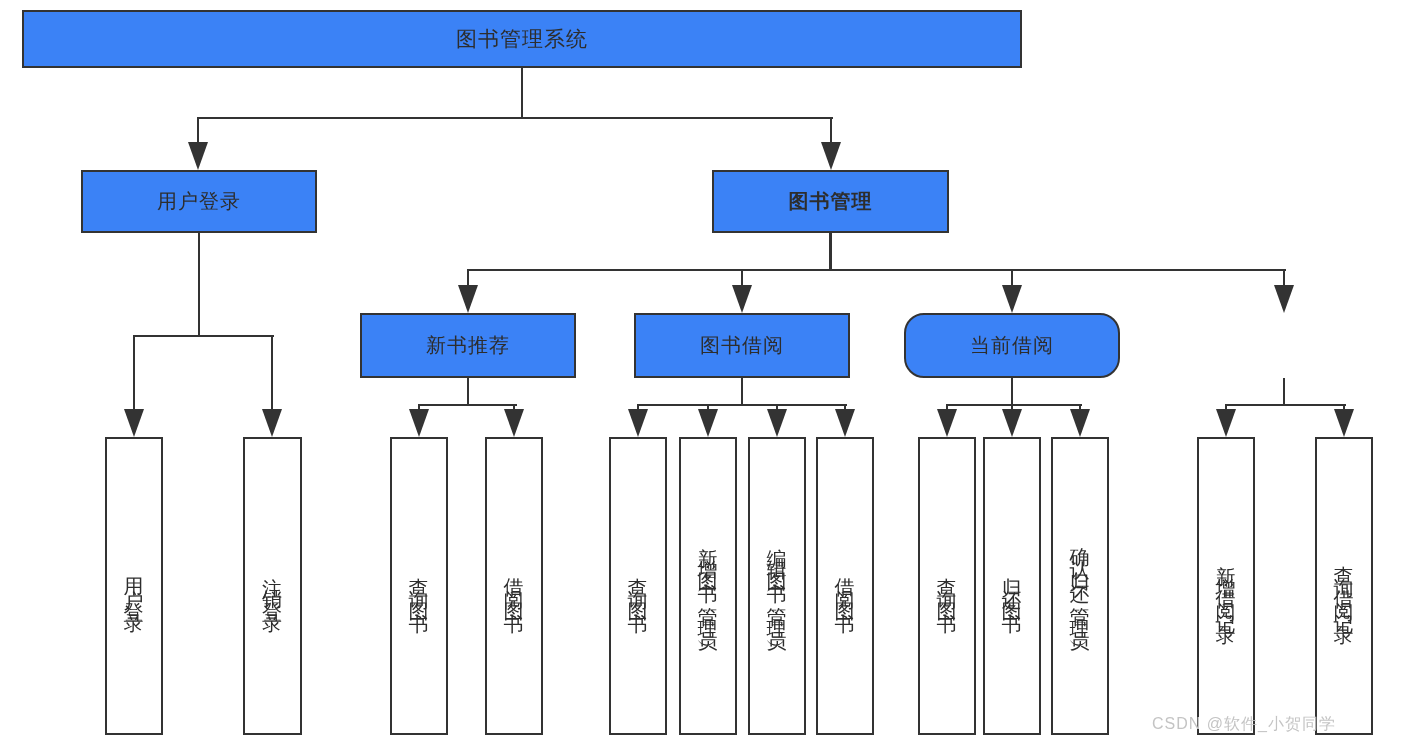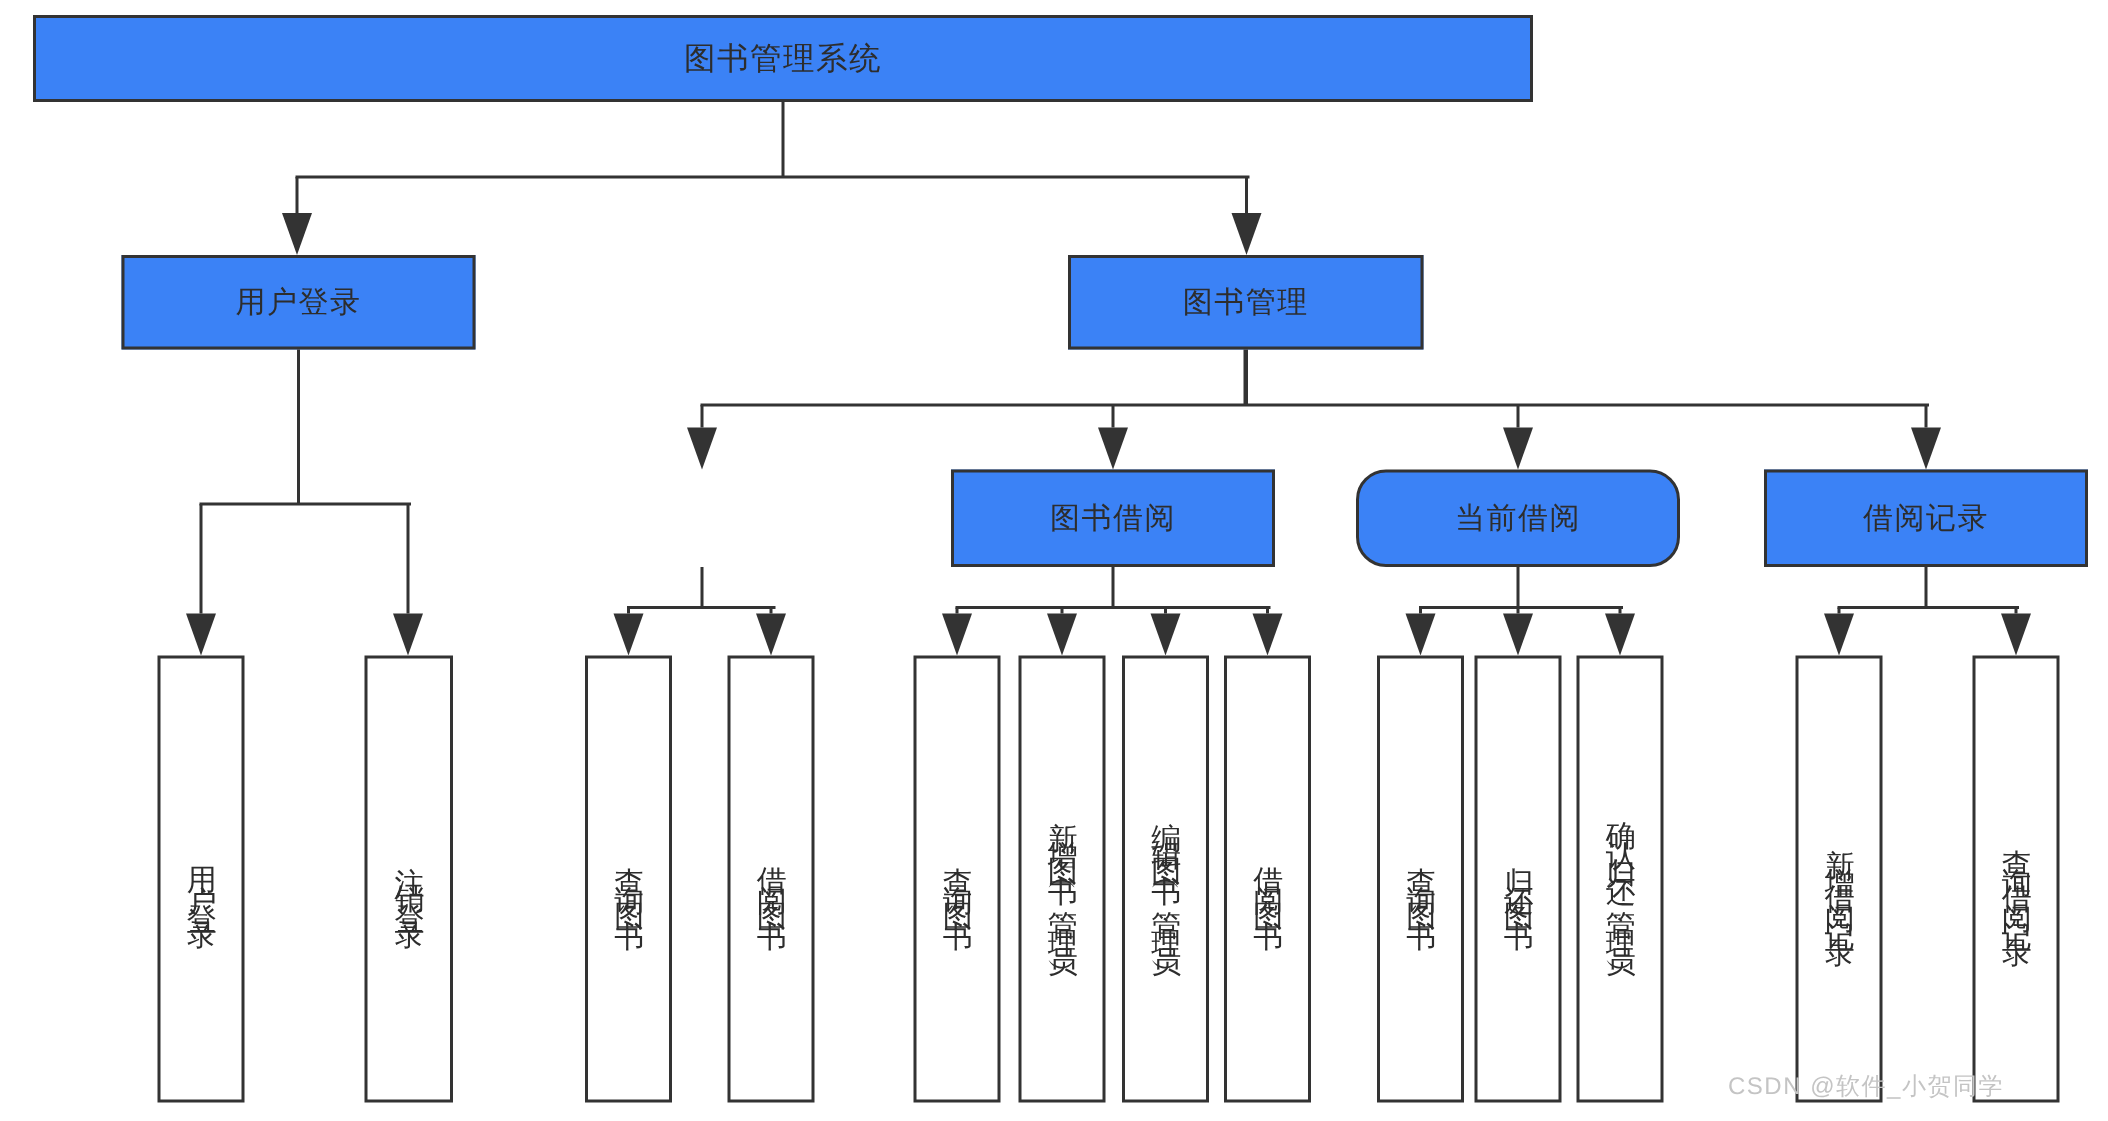--- a/index.html
+++ b/index.html
@@ -46,21 +46,21 @@
   <div class="vline" style="left:520.75px;top:68px;height:50px;"></div>
   <div class="hline" style="left:196.75px;top:116.75px;width:636px;"></div>
   <div class="vline" style="left:196.75px;top:118px;height:26px;"></div>
   <div class="arrow" style="left:188px;top:142px;"></div>
   <div class="vline" style="left:829.75px;top:118px;height:26px;"></div>
   <div class="arrow" style="left:821px;top:142px;"></div>
 
   <div class="node" style="left:81px;top:170px;width:236px;height:63px;">
     <span>用户登录</span>
   </div>
-  <div class="node" style="left:712px;top:170px;width:237px;height:63px;">
+  <div class="node" style="left:712px;top:170px;width:237px;height:63px;font-weight:bold;">
     <span>图书管理</span>
   </div>
 
   <div class="vline" style="left:197.75px;top:233px;height:103px;"></div>
   <div class="hline" style="left:132.75px;top:334.75px;width:141px;"></div>
   <div class="vline" style="left:132.75px;top:336px;height:73px;"></div>
   <div class="arrow" style="left:124px;top:409px;"></div>
   <div class="vline" style="left:270.75px;top:336px;height:73px;"></div>
   <div class="arrow" style="left:262px;top:409px;"></div>
 
@@ -68,28 +68,28 @@
   <div class="hline" style="left:466.75px;top:268.75px;width:819px;"></div>
   <div class="vline" style="left:466.75px;top:270px;height:15px;"></div>
   <div class="arrow" style="left:458px;top:285px;"></div>
   <div class="vline" style="left:740.75px;top:270px;height:15px;"></div>
   <div class="arrow" style="left:732px;top:285px;"></div>
   <div class="vline" style="left:1010.75px;top:270px;height:15px;"></div>
   <div class="arrow" style="left:1002px;top:285px;"></div>
   <div class="vline" style="left:1282.75px;top:270px;height:15px;"></div>
   <div class="arrow" style="left:1274px;top:285px;"></div>
 
+  <div class="node" style="left:360px;top:313px;width:216px;height:65px;">
+    <span>新书推荐</span>
+  </div>
   <div class="node" style="left:634px;top:313px;width:216px;height:65px;">
     <span>图书借阅</span>
   </div>
   <div class="node" style="left:904px;top:313px;width:216px;height:65px;border-radius:20px;">
     <span>当前借阅</span>
-  </div>
-  <div class="node" style="left:1176px;top:313px;width:216px;height:65px;">
-    <span>借阅记录</span>
   </div>
 
   <div class="vline" style="left:466.75px;top:378px;height:27px;"></div>
   <div class="hline" style="left:417.75px;top:403.75px;width:99px;"></div>
   <div class="vline" style="left:417.75px;top:405px;height:4px;"></div>
   <div class="arrow" style="left:409px;top:409px;"></div>
   <div class="vline" style="left:512.75px;top:405px;height:4px;"></div>
   <div class="arrow" style="left:504px;top:409px;"></div>
 
   <div class="vline" style="left:740.75px;top:378px;height:27px;"></div>

